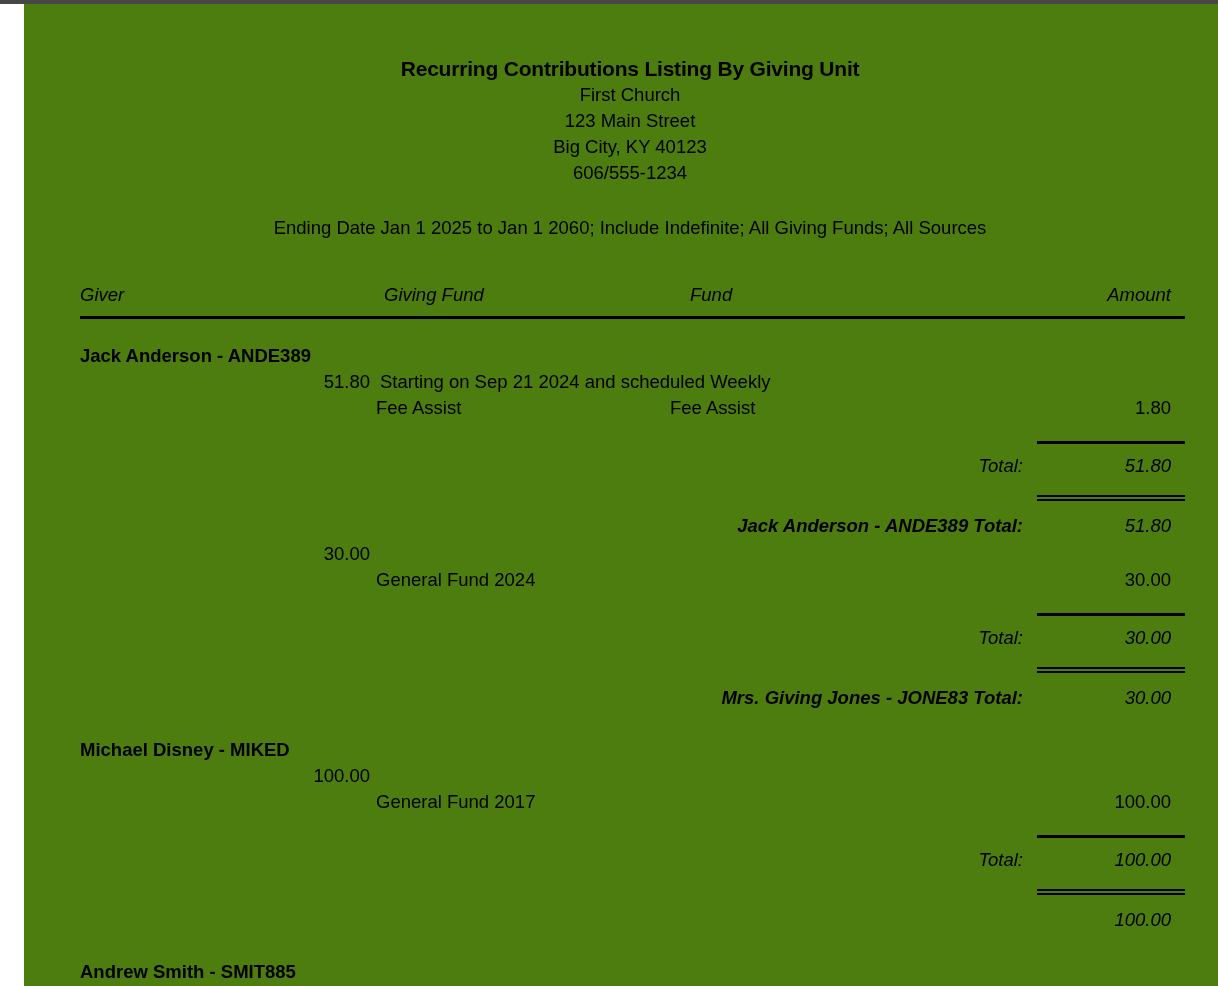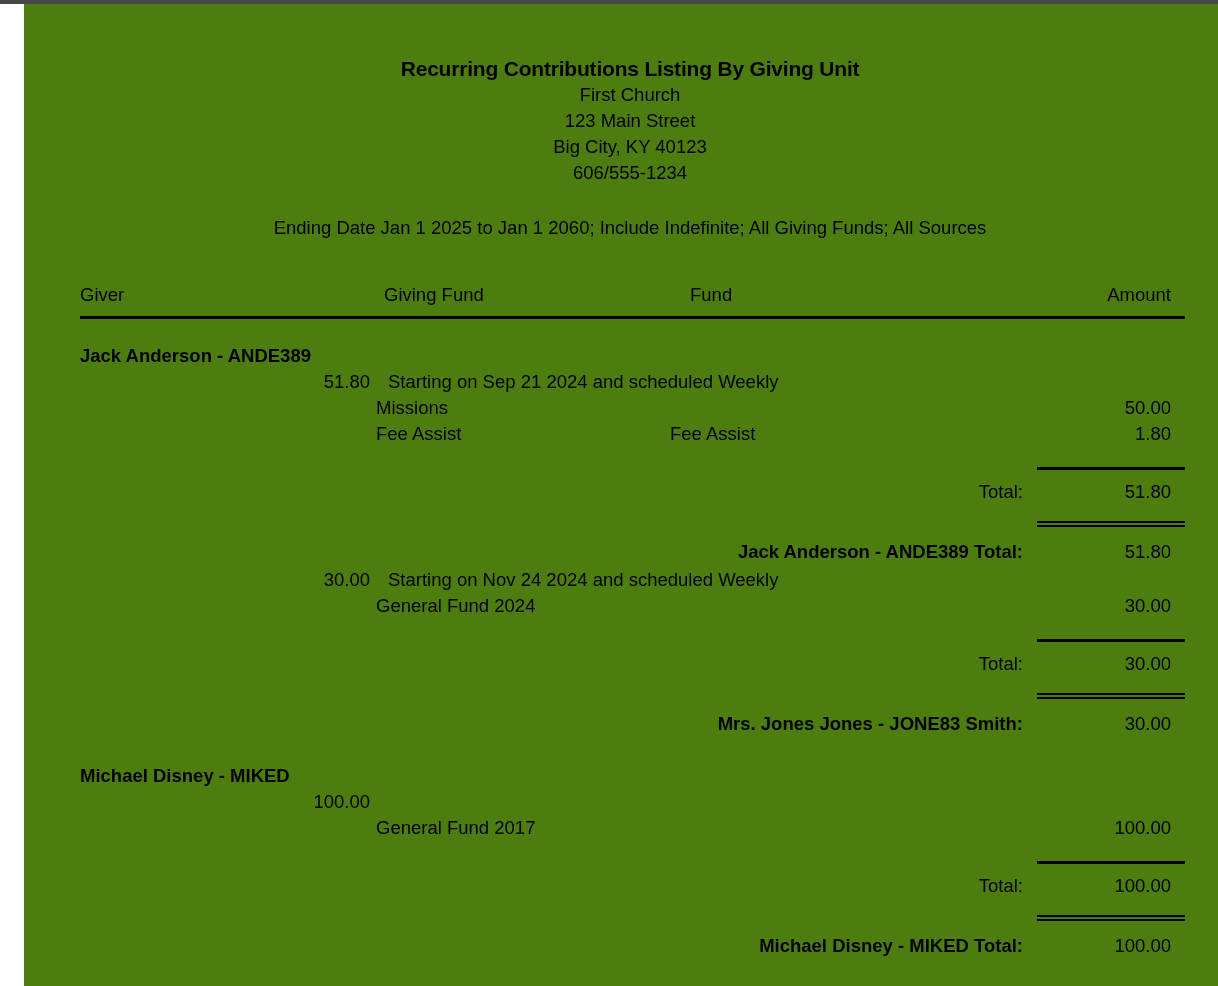--- a/index.html
+++ b/index.html
@@ -64,21 +64,21 @@
   .table-area {
     position: relative;
     margin-top: 43px;
     padding: 0 57px 0 56px;
   }
   .col-headers {
     position: relative;
     height: 24px;
     font-size: 18.5px;
   }
-  .col-headers span { position: absolute; top: 0; white-space: nowrap; }
+  .col-headers span { position: absolute; top: 0; white-space: nowrap; font-style: italic; }
   .ch-giver  { left: 0px; }
   .ch-fund   { left: 304px; }
   .ch-note   { left: 610px; }
   .ch-amount { right: 14px; }
 
   .header-rule {
     height: 0;
     border-top: 3px solid #000;
     margin-top: 8px;
   }
@@ -101,21 +101,21 @@
     line-height: 26px;
   }
   .row > span { position: absolute; top: 0; white-space: nowrap; }
 
   
   .sched-amount {
     left: 0;
     width: 290px;
     text-align: right;
   }
-  .sched-text { left: 308px; }
+  .sched-text { left: 300px; }
 
   .fund-name { left: 296px; }
   .note-text { left: 590px; }
   .amount {
     right: 14px;
     text-align: right;
   }
 
   
   .amount-rule-wrap {
@@ -142,21 +142,21 @@
   .spacer-16 { height: 16px; }
   .spacer-20 { height: 20px; }
 
   
   .total-row {
     position: relative;
     height: 30px;
     font-size: 18.5px;
     line-height: 30px;
   }
-  .total-row > span { position: absolute; top: 0; white-space: nowrap; }
+  .total-row > span { position: absolute; top: 0; white-space: nowrap; font-style: italic; }
   .total-label {
     right: 162px;
     text-align: right;
   }
   .grand-label {
     right: 162px;
     text-align: left;
     font-weight: bold;
   }
 </style>
@@ -188,25 +188,20 @@
 
     <div class="group">
       <div class="group-name">Jack Anderson - ANDE389</div>
 
       <div class="row">
         <span class="sched-amount">51.80</span>
         <span class="sched-text">Starting on Sep 21 2024 and scheduled Weekly</span>
       </div>
 
       <div class="row">
-        <span class="fund-name">Missions</span>
-        <span class="note-text"></span>
-        <span class="amount">50.00</span>
-      </div>
-      <div class="row">
         <span class="fund-name">Fee Assist</span>
         <span class="note-text">Fee Assist</span>
         <span class="amount">1.80</span>
       </div>
 
       <div class="spacer-20"></div>
       <div class="amount-rule-wrap">
           <div class="rule-single"></div>
         </div>
       <div class="spacer-10"></div>
@@ -225,21 +220,20 @@
       <div class="total-row">
         <span class="grand-label">Jack Anderson - ANDE389 Total:</span>
         <span class="amount">51.80</span>
       </div>
     </div>
 
     <div class="group">
 
       <div class="row">
         <span class="sched-amount">30.00</span>
-        <span class="sched-text">Starting on Nov 24 2024 and scheduled Weekly</span>
       </div>
 
       <div class="row">
         <span class="fund-name">General Fund 2024</span>
         <span class="note-text"></span>
         <span class="amount">30.00</span>
       </div>
 
       <div class="spacer-20"></div>
       <div class="amount-rule-wrap">
@@ -252,21 +246,21 @@
         <span class="amount">30.00</span>
       </div>
 
       <div class="spacer-14"></div>
       <div class="amount-rule-wrap">
           <div class="rule-double"></div>
         </div>
       <div class="spacer-16"></div>
 
       <div class="total-row">
-        <span class="grand-label">Mrs. Jones Jones - JONE83 Smith:</span>
+        <span class="grand-label">Mrs. Giving Jones - JONE83 Total:</span>
         <span class="amount">30.00</span>
       </div>
     </div>
 
     <div class="group">
       <div class="group-name">Michael Disney - MIKED</div>
 
       <div class="row">
         <span class="sched-amount">100.00</span>
       </div>
@@ -288,21 +282,20 @@
         <span class="amount">100.00</span>
       </div>
 
       <div class="spacer-14"></div>
       <div class="amount-rule-wrap">
           <div class="rule-double"></div>
         </div>
       <div class="spacer-16"></div>
 
       <div class="total-row">
-        <span class="grand-label">Michael Disney - MIKED Total:</span>
         <span class="amount">100.00</span>
       </div>
     </div>
 
     <div class="group">
       <div class="group-name">Andrew Smith - SMIT885</div>
     </div>
 
   </div>
 </div>

